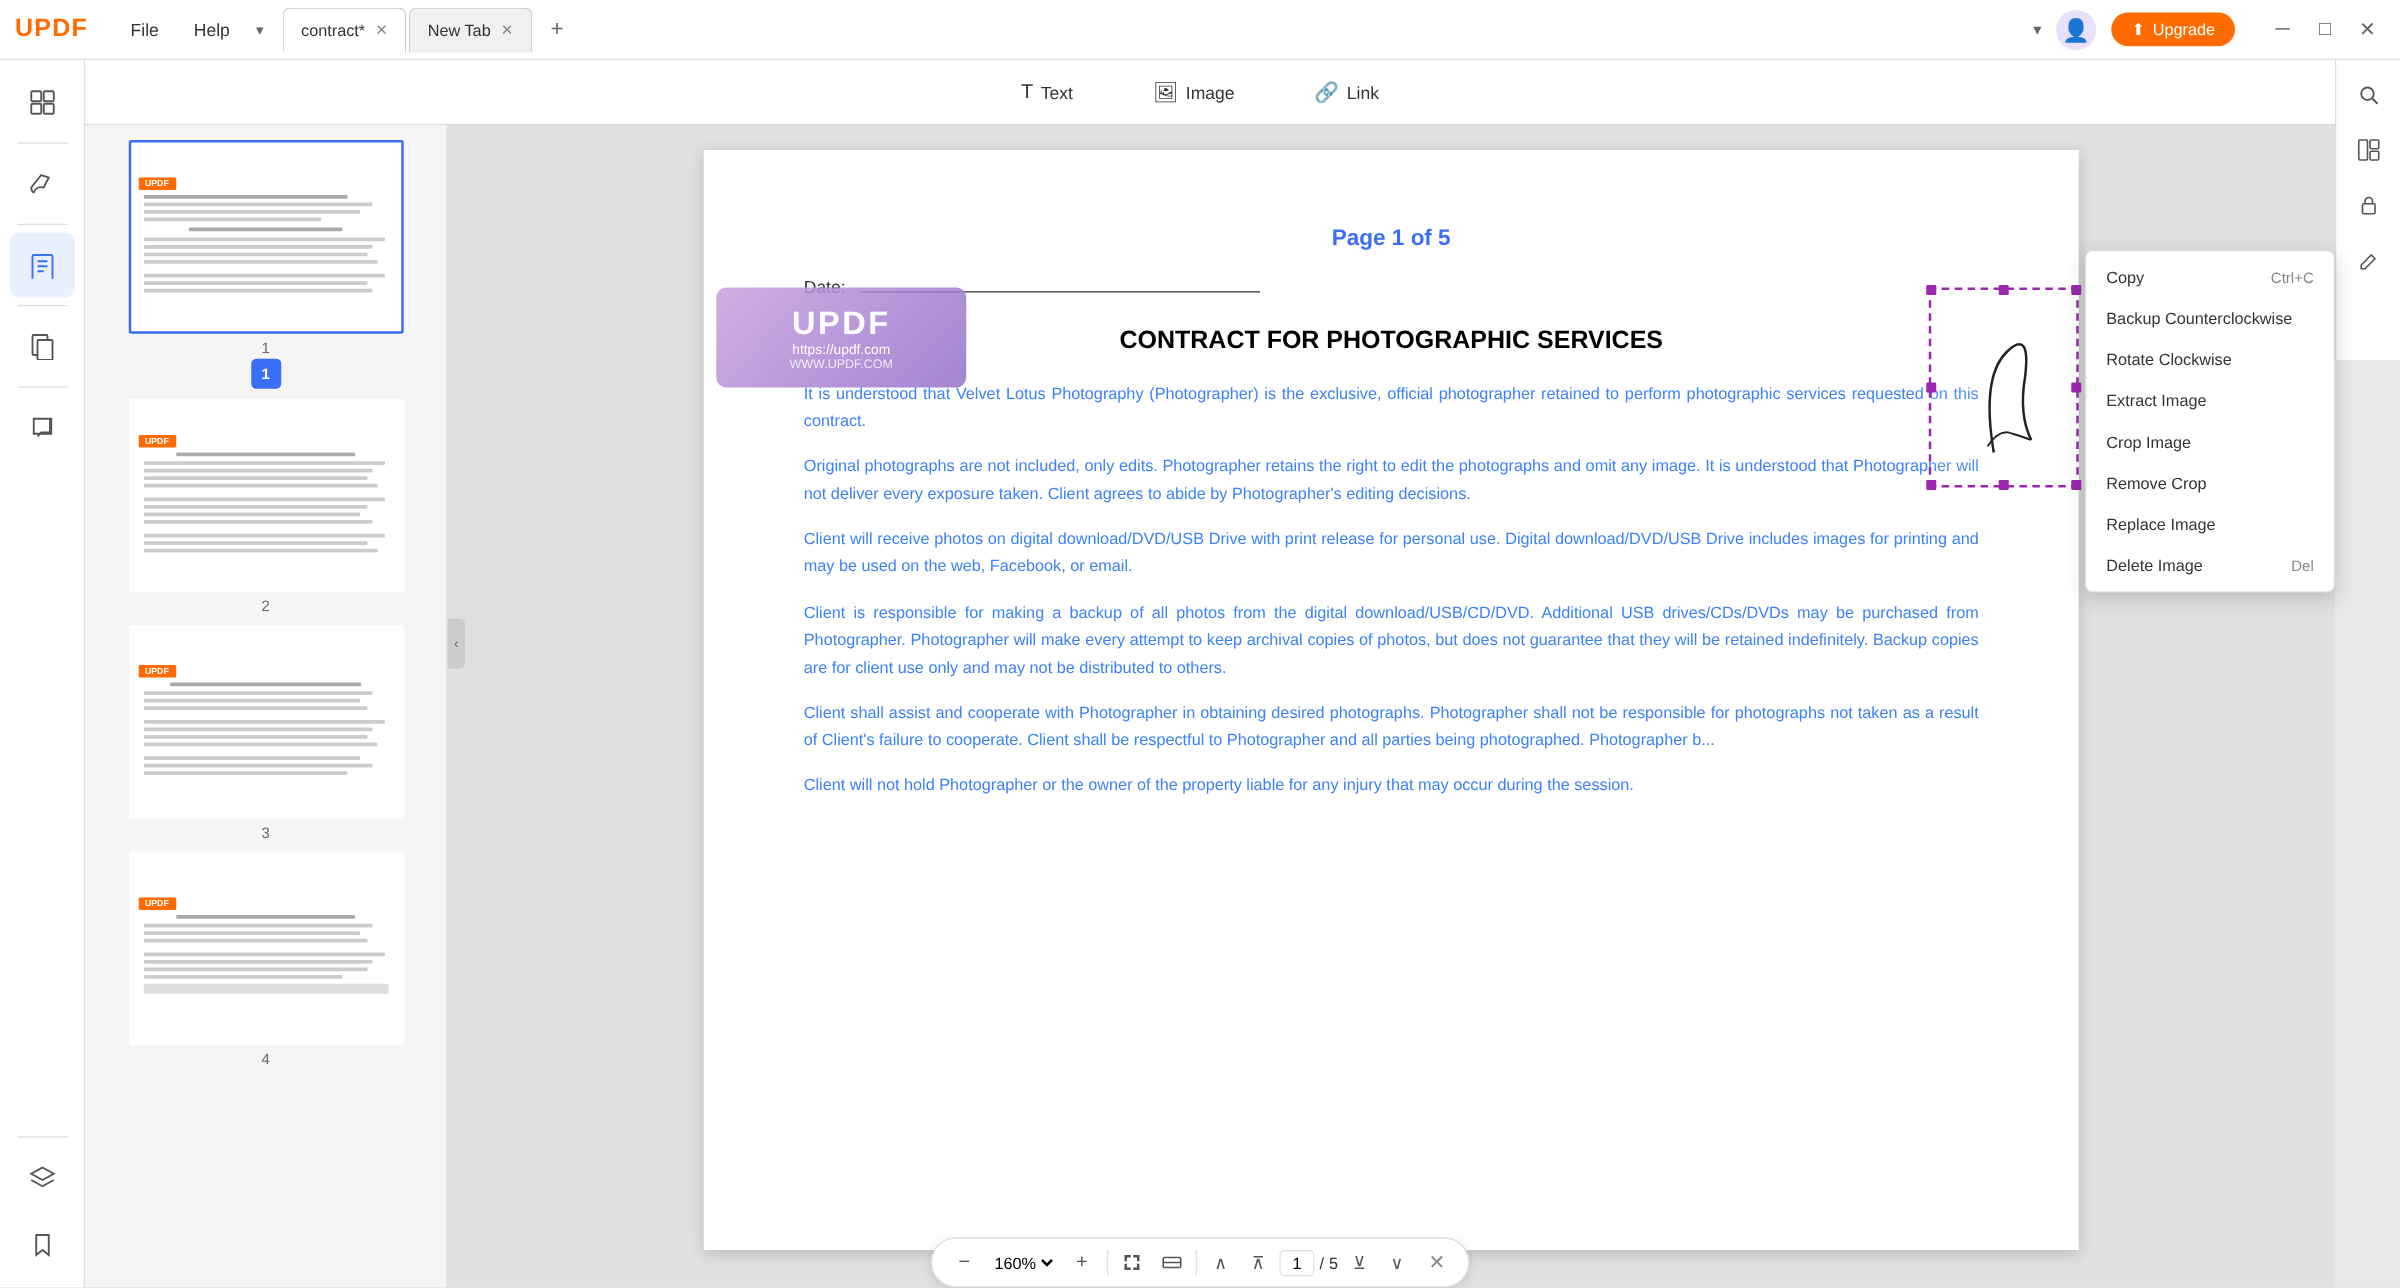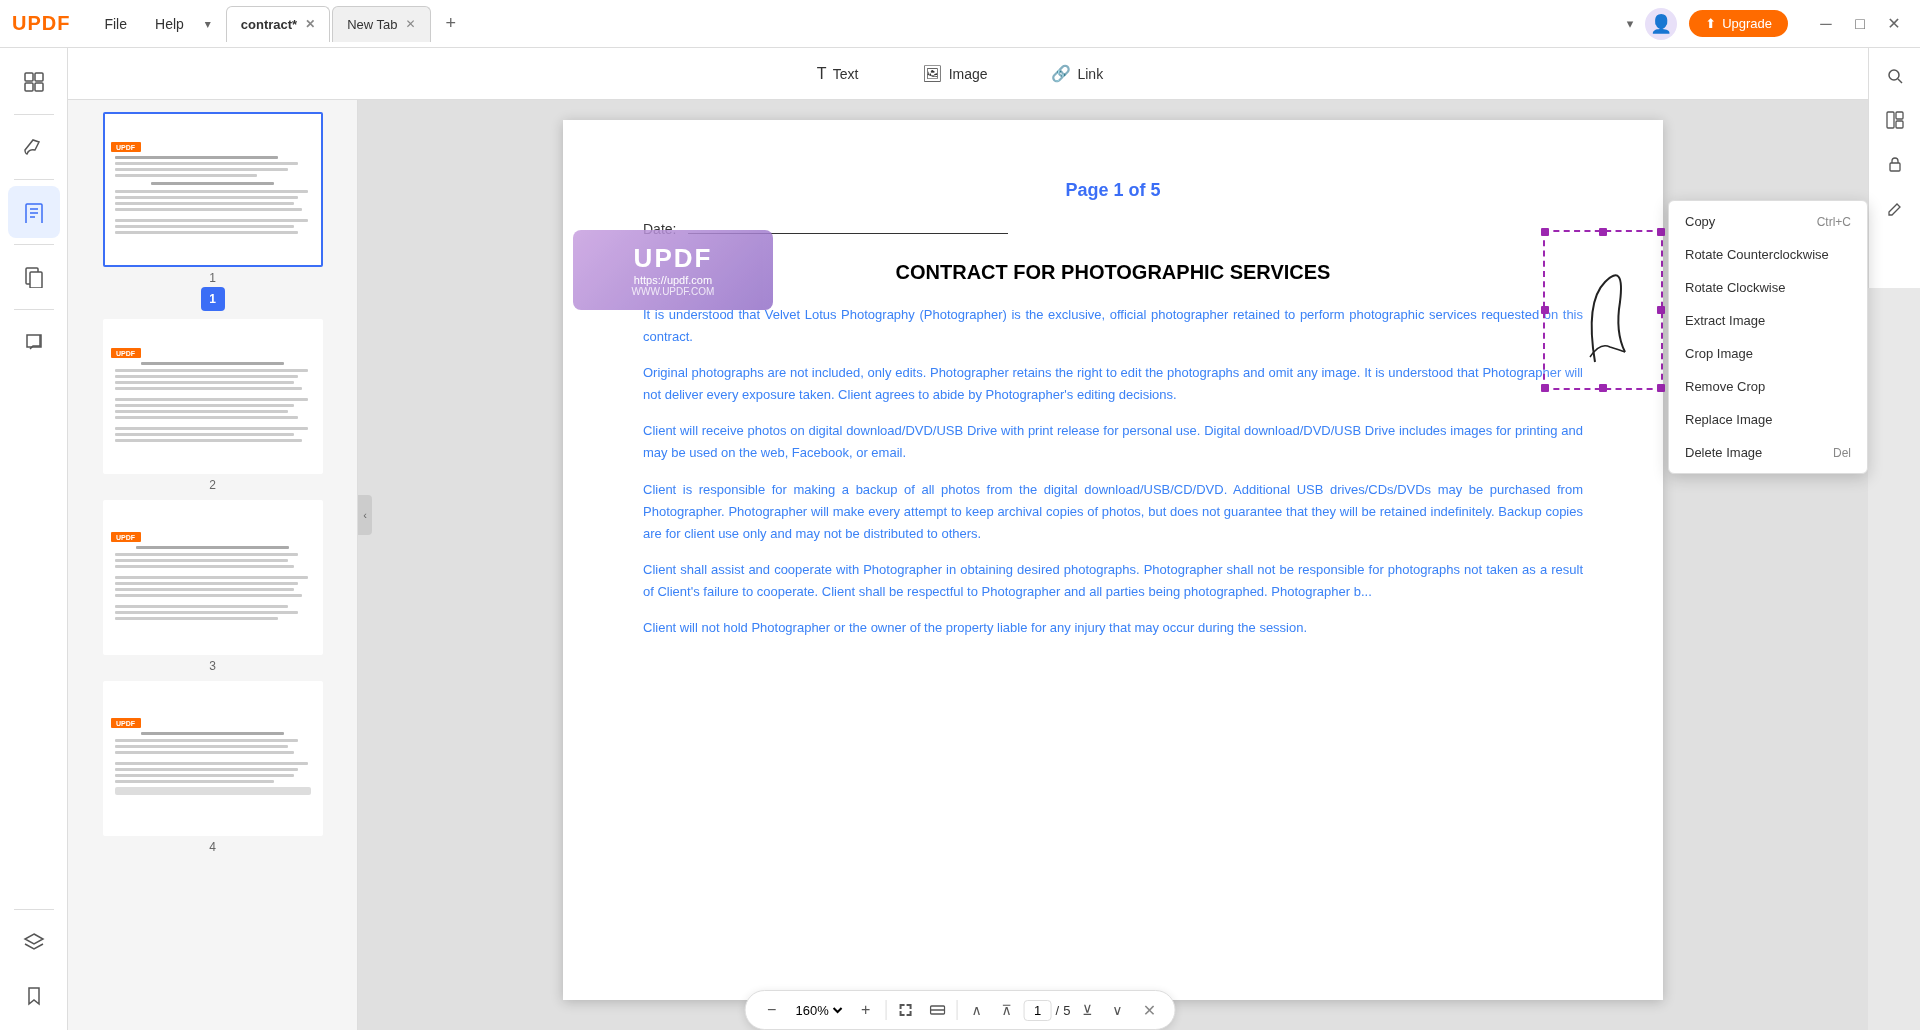--- a/index.html
+++ b/index.html
@@ -14,21 +14,21 @@
     .menu-item { padding: 0 14px; font-size: 14px; color: #333; cursor: pointer; height: 48px; display: flex; align-items: center; }
 
     
     #tabs { display: flex; align-items: center; flex: 1; margin-left: 8px; }
     .tab {
       display: flex; align-items: center; height: 36px; padding: 0 14px;
       background: #f0f0f0; border-radius: 6px 6px 0 0; font-size: 13px;
       color: #333; cursor: pointer; margin-right: 2px; position: relative;
       border: 1px solid #ccc; border-bottom: none;
     }
-    .tab.active { background: #fff; font-weight: 700; }
+    .tab.active { background: #fff; font-weight: 400; }
     .tab-close { margin-left: 8px; color: #888; font-size: 12px; cursor: pointer; }
     .tab-add { width: 28px; height: 28px; display: flex; align-items: center; justify-content: center; color: #666; font-size: 18px; cursor: pointer; border-radius: 50%; margin-left: 4px; }
 
     
     #topbar-right { display: flex; align-items: center; gap: 12px; margin-left: auto; }
     .upgrade-btn { background: #ff6b00; color: white; border: none; border-radius: 16px; padding: 6px 16px; font-size: 13px; cursor: pointer; display: flex; align-items: center; gap: 6px; }
 
     
     #edit-toolbar {
       height: 52px; background: #fff; border-bottom: 1px solid #ddd;
@@ -460,21 +460,21 @@
       </svg>
   </div>
 </div>
 
 <div id="context-menu">
   <div class="ctx-item">
     <span>Copy</span>
     <span class="ctx-shortcut">Ctrl+C</span>
   </div>
   <div class="ctx-item">
-    <span>Rotate Counterclockwise</span>
+    <span>Backup Counterclockwise</span>
   </div>
   <div class="ctx-item">
     <span>Rotate Clockwise</span>
   </div>
   <div class="ctx-item">
     <span>Extract Image</span>
   </div>
   <div class="ctx-item">
     <span>Crop Image</span>
   </div>

